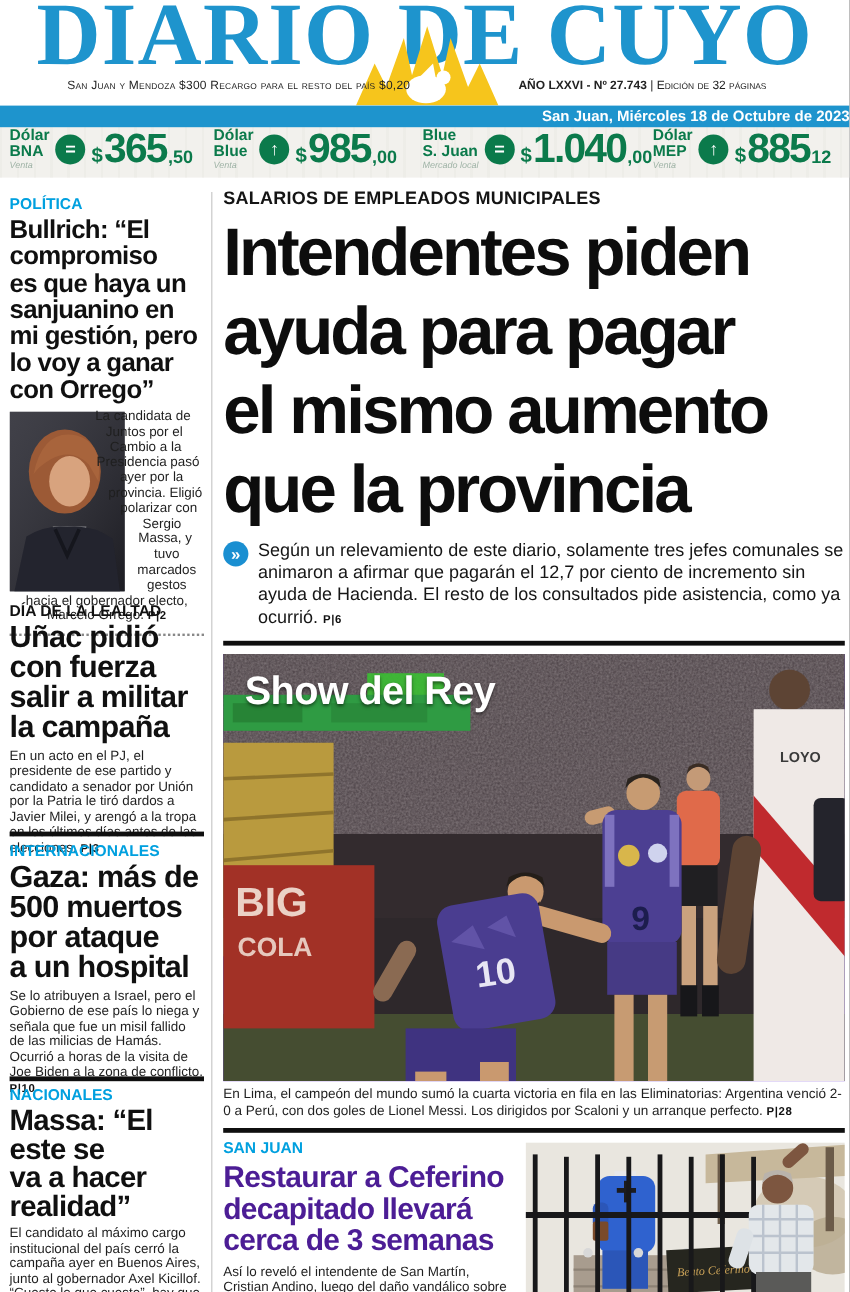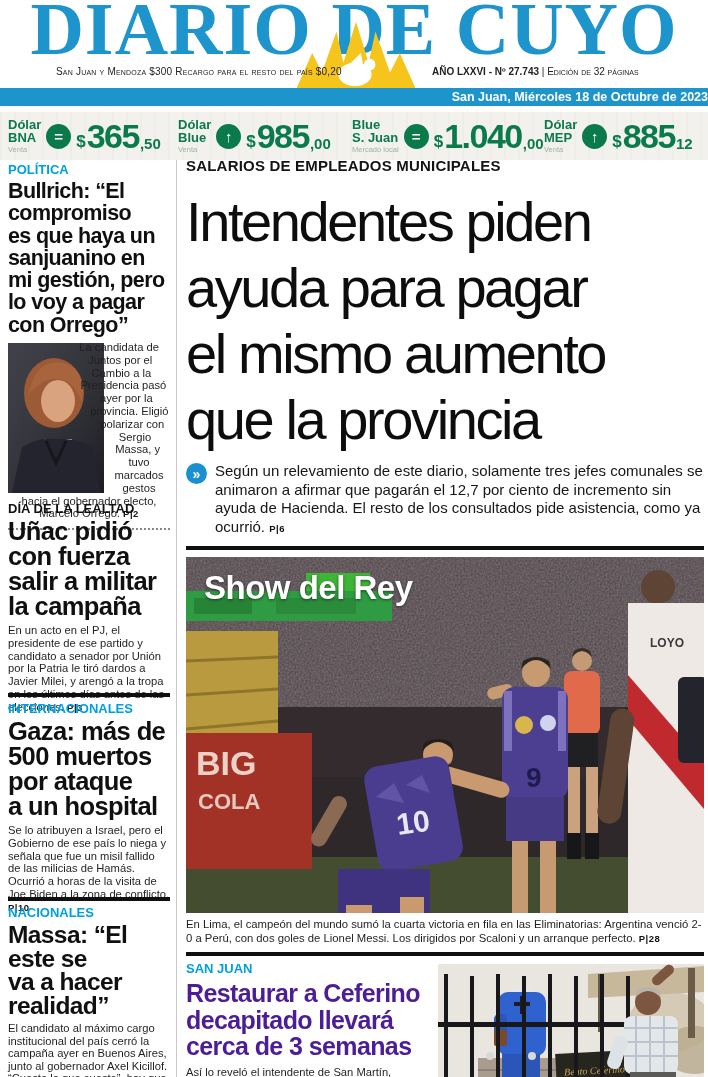--- a/index.html
+++ b/index.html
@@ -13,27 +13,27 @@
   .sun-logo{position:absolute;left:292px;top:16px;width:128px;height:72px;z-index:2;}
   .price-line{position:absolute;top:66px;left:56px;font-size:10px;color:#222;
     font-variant:small-caps;letter-spacing:.2px;z-index:3;}
   .edition-line{position:absolute;top:66px;left:432px;font-size:10px;color:#222;
     font-variant:small-caps;z-index:3;}
   .edition-line .b{font-weight:700;}
   .date-bar{position:absolute;top:88px;left:0;width:708px;height:18px;background:#1e94cd;
     color:#fff;font-size:12.5px;font-weight:700;text-align:right;line-height:18px;z-index:3;}
 
   
-  .fx-strip{position:absolute;top:112px;left:0;width:708px;height:48px;background:#f2f1ed;}
+  .fx-strip{position:absolute;top:100px;left:0;width:708px;height:48px;background:#f2f1ed;}
   .fx-strip:before{content:"";position:absolute;inset:0;
     background:repeating-linear-gradient(90deg,#e9e9e3 0 2px,transparent 2px 14px);opacity:.5;}
   .fx-item{position:absolute;top:3px;height:42px;display:flex;align-items:center;gap:5px;}
   .fx-labels{display:flex;flex-direction:column;line-height:1;}
   .fx-l1,.fx-l2{font-size:13px;font-weight:700;color:#0b7a4b;}
-  .fx-sub{font-size:7.5px;color:#9fb3a6;margin-top:2px;}
+  .fx-sub{font-size:7.5px;font-style:italic;color:#9fb3a6;margin-top:2px;}
   .fx-ico{width:25px;height:25px;border-radius:50%;background:#0b7a4b;color:#fff;
     display:flex;align-items:center;justify-content:center;font-weight:800;font-size:15px;flex:0 0 auto;}
   .fx-val{display:flex;align-items:flex-end;color:#0b7a4b;line-height:1;}
   .fx-sym{font-size:17px;font-weight:800;margin:0 1px 3px 0;}
   .fx-num{font-size:34px;font-weight:800;letter-spacing:-1.5px;}
   .fx-cents{font-size:15px;font-weight:800;margin:0 0 2px 1px;}
 
   
   .vdivider{position:absolute;left:176px;top:160px;width:1px;height:917px;background:#c9c9c9;}
   .leftcol{position:absolute;left:8px;top:163px;width:162px;}
@@ -49,21 +49,21 @@
   .pref{font-weight:700;font-size:9.5px;color:#111;letter-spacing:.5px;}
   .dotted{border-top:2px dotted #888;margin-top:7px;}
   .thickbar{height:4px;background:#0f0f0f;}
   .bullrich-photo{float:left;width:96px;height:150px;margin:2px 4px 0 0;
     shape-outside:polygon(0 0,58% 0,66% 30%,84% 55%,100% 80%,100% 100%,0 100%);}
   .politica-body{text-align:center;hyphens:auto;}
 
   
   .maincol{position:absolute;left:186px;top:157px;width:518px;}
   .m-kicker{font-size:15px;font-weight:700;color:#141414;letter-spacing:.2px;}
-  .m-headline{margin-top:15px;font-size:56px;line-height:66px;font-weight:400;color:#0d0d0d;
+  .m-headline{margin-top:3px;font-size:56px;line-height:66px;font-weight:700;color:#0d0d0d;
     letter-spacing:-2.4px;}
   .lead-row{display:flex;gap:8px;margin-top:9px;}
   .lead-ico{width:21px;height:21px;border-radius:50%;background:#1a8fd1;color:#fff;flex:0 0 auto;
     display:flex;align-items:center;justify-content:center;font-size:14px;font-weight:700;margin-top:1px;}
   .lead-text{font-size:15px;line-height:18.5px;color:#161616;}
   .bar-a{margin-top:8px;}
   .hero{position:relative;margin-top:7px;width:518px;height:356px;background:#8b5cf6;overflow:hidden;}
   .hero-title{position:absolute;left:18px;top:12px;color:#fff;font-size:33px;font-weight:700;
     letter-spacing:-.5px;text-shadow:0 1px 3px rgba(0,0,0,.55);z-index:2;}
   .caption{margin-top:5px;font-size:11.3px;line-height:13.5px;color:#1f1f1f;}
@@ -154,21 +154,21 @@
   <div class="leftcol">
 
     <div class="lsec" style="top:0;">
       <div class="kicker">POLÍTICA</div>
       <div class="lhl lhl-politica">
           <div>Bullrich: “El</div>
           <div>compromiso</div>
           <div>es que haya un</div>
           <div>sanjuanino en</div>
           <div>mi gestión, pero</div>
-          <div>lo voy a pagar</div>
+          <div>lo voy a ganar</div>
           <div>con Orrego”</div>
         </div>
       <div class="lbody politica-body">
         <svg class="bullrich-photo" viewBox="0 0 96 150">
           <rect width="96" height="150" fill="#34343c"></rect>
           <rect width="96" height="150" fill="url(#bggrad)"></rect>
           <defs>
               <linearGradient id="bggrad" x1="0" y1="0" x2="1" y2="1">
             <stop offset="0" stop-color="#4a4a52" stop-opacity=".6"></stop>
                 <stop offset="1" stop-color="#1c1c22"></stop>

